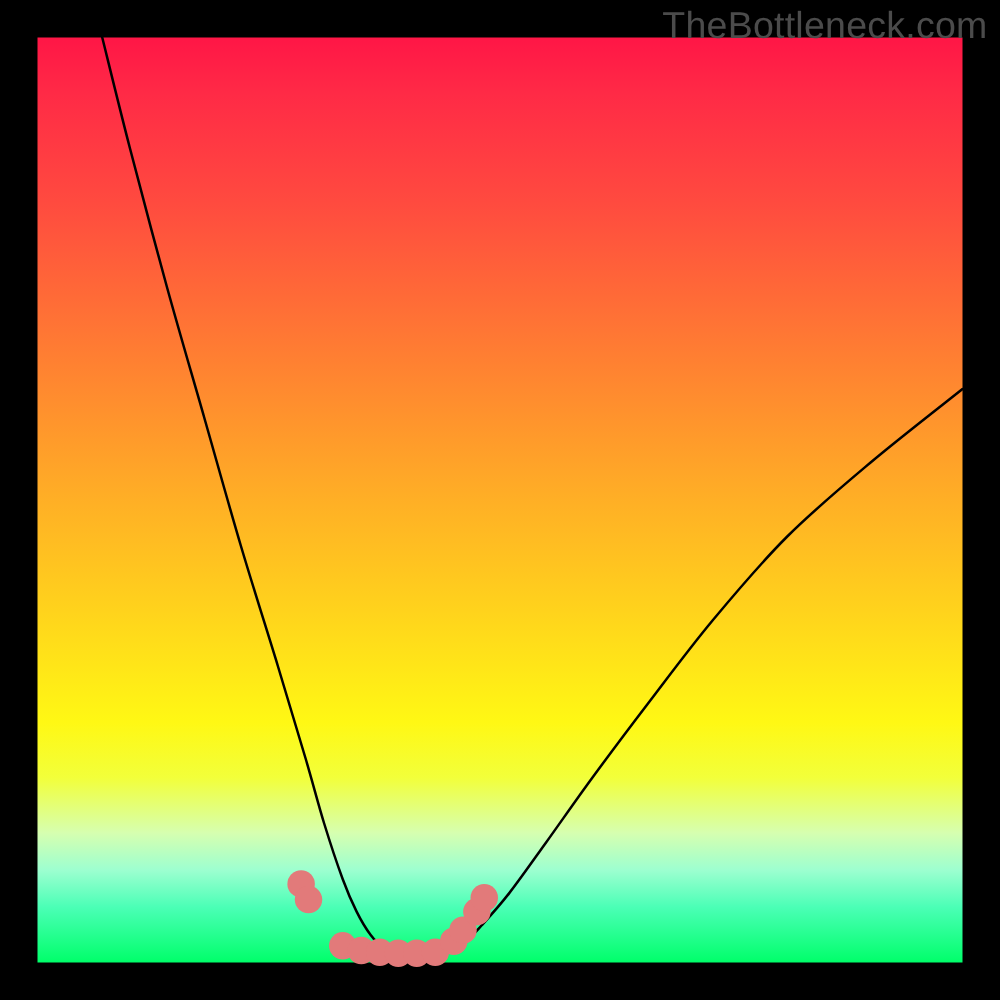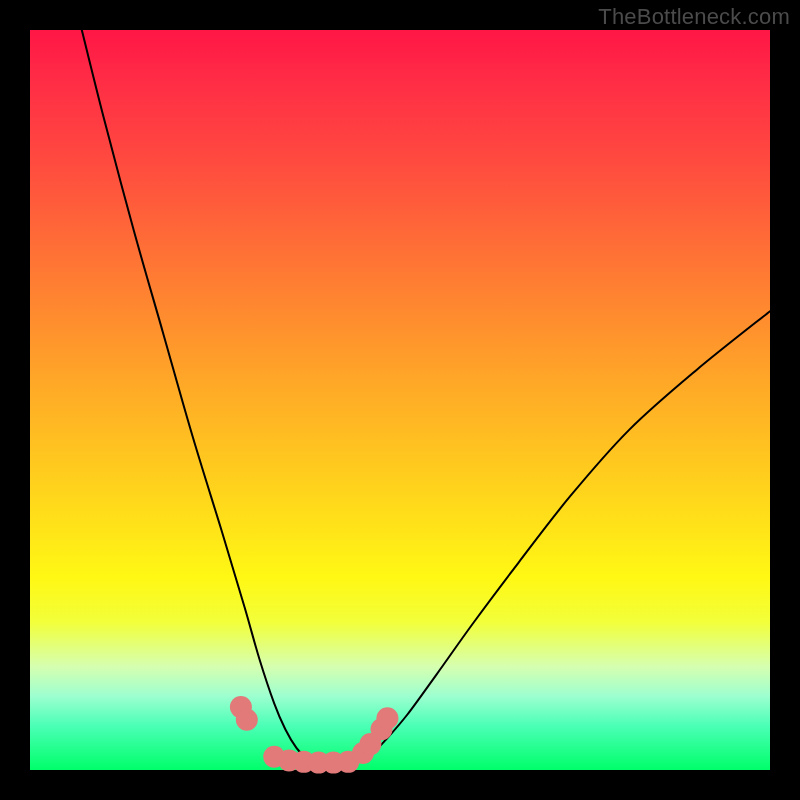--- a/index.html
+++ b/index.html
@@ -15,21 +15,21 @@
     position: relative;
     width: 800px;
     height: 800px;
     background: #000;
   }
   .watermark {
     position: absolute;
     top: 4px;
     right: 10px;
     color: #4b4b4b;
-    font-size: 22px;
+    font-size: 30px;
     font-weight: 400;
     letter-spacing: 0.2px;
     z-index: 5;
   }
   .plot {
     position: absolute;
     left: 30px;
     top: 30px;
     width: 740px;
     height: 740px;

